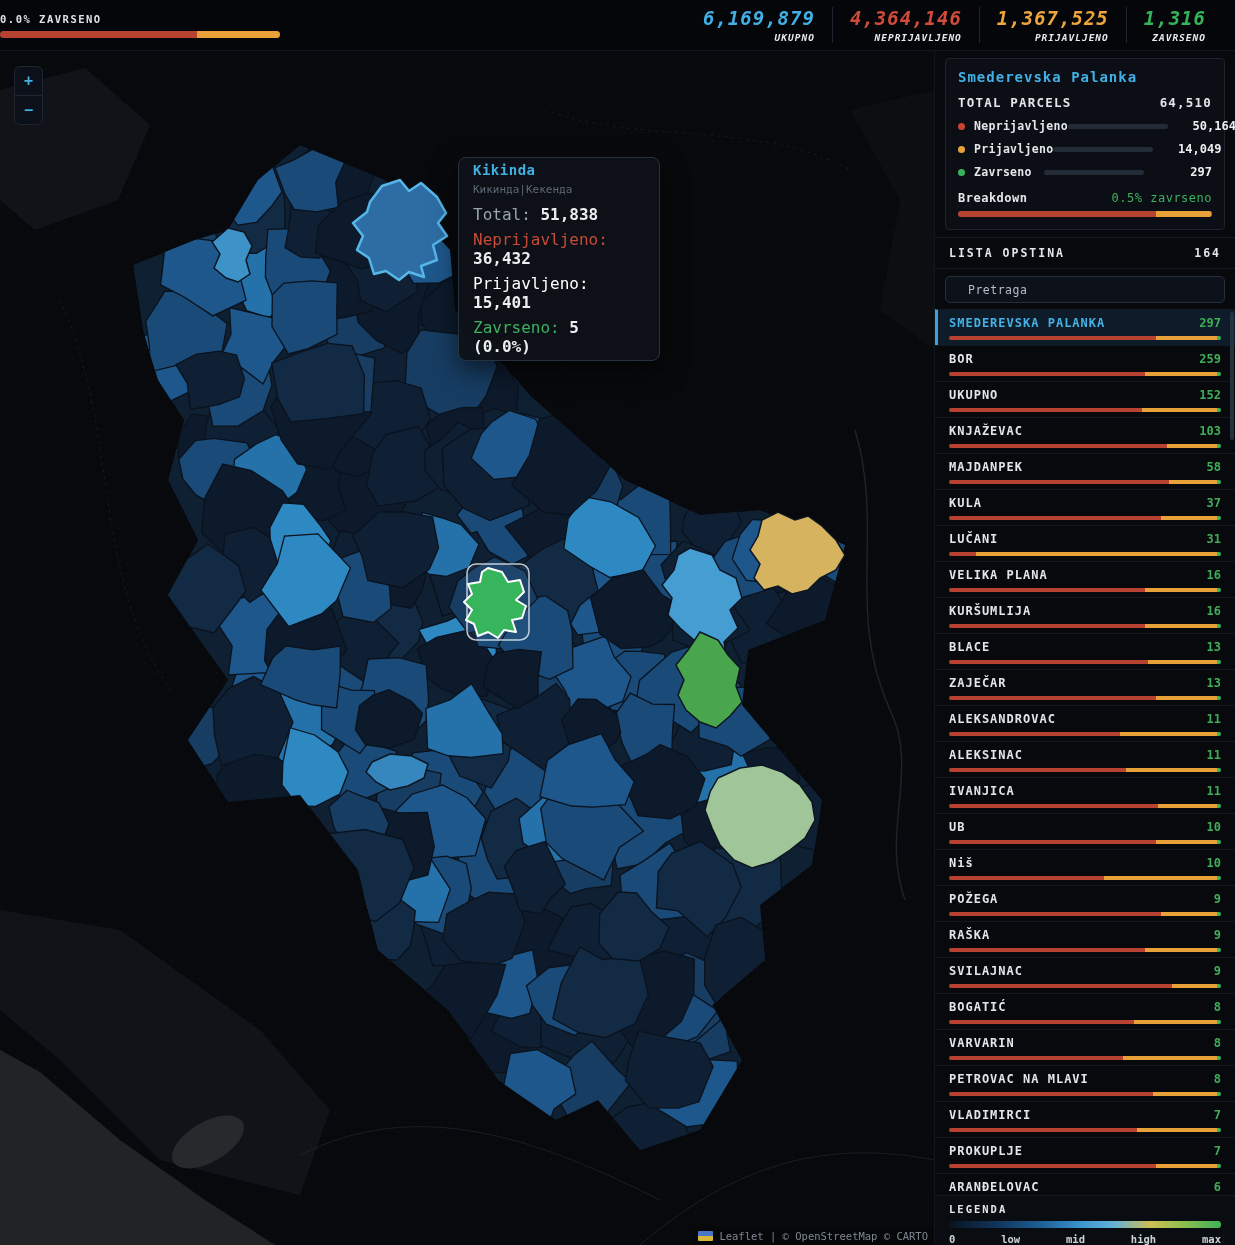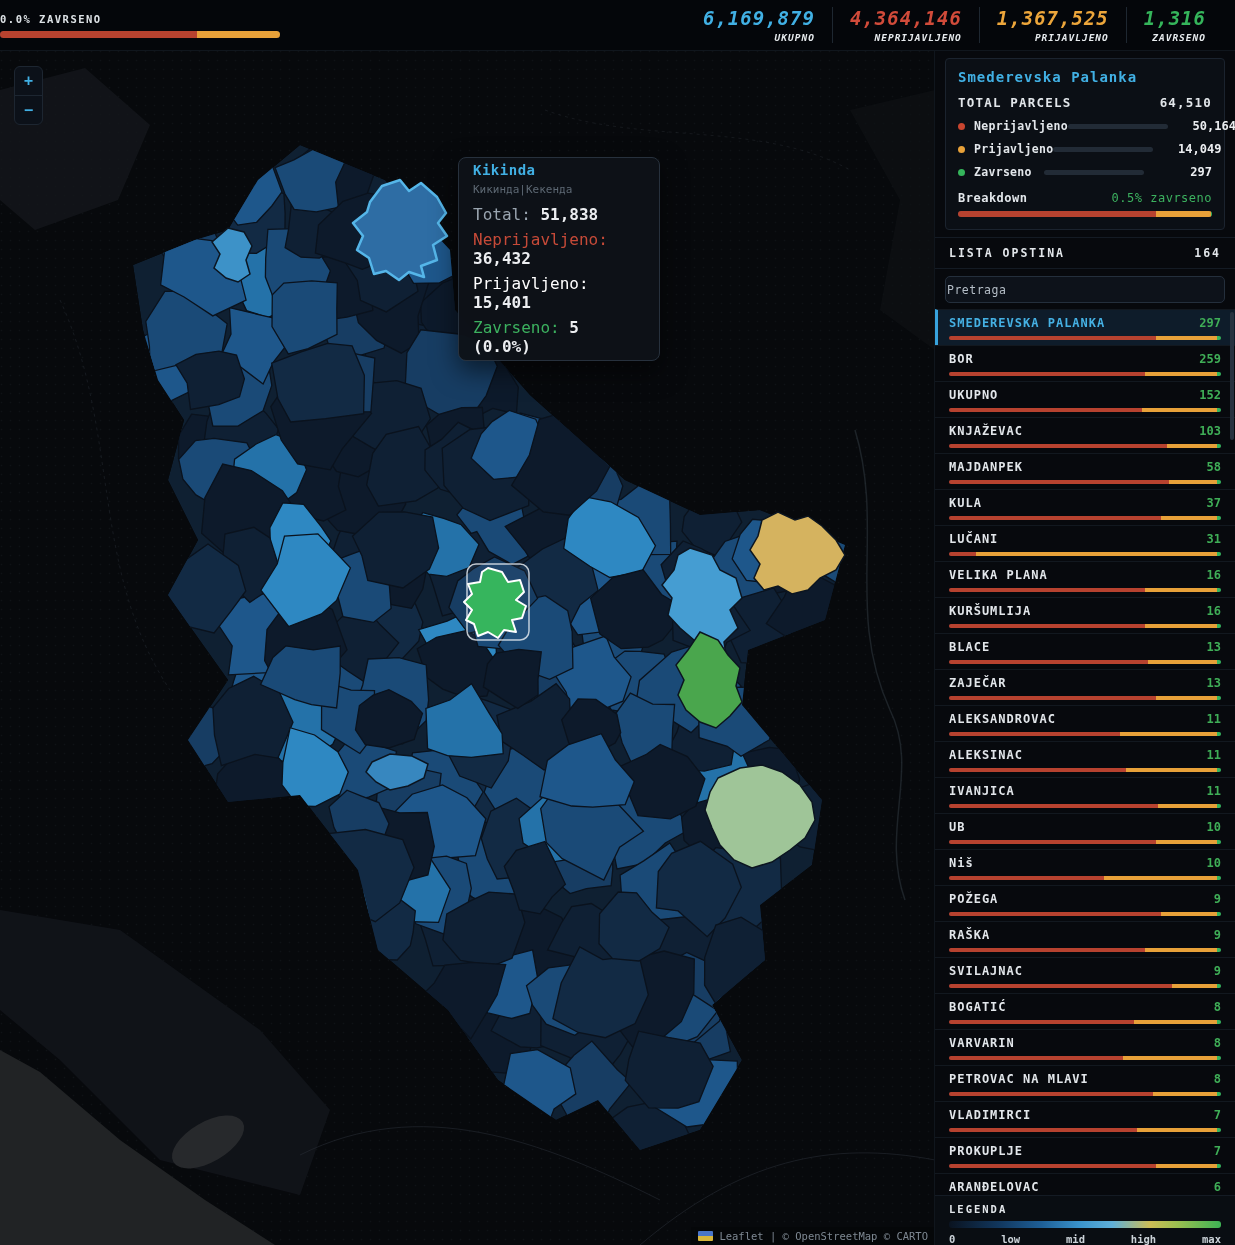--- a/index.html
+++ b/index.html
@@ -56,21 +56,21 @@
   .d-fill{height:100%;border-radius:3px;}
   .d-val{width:58px;text-align:right;color:#eceef1;font-weight:bold;font-size:12px;flex:none;}
   .bd-row{display:flex;justify-content:space-between;margin-top:12px;font-size:12px;}
   .bd-label{color:#e2e6ea;font-weight:bold;letter-spacing:.5px;}
   .bd-status{color:#3cb15f;letter-spacing:.5px;}
   .bd-bar{display:flex;height:6px;border-radius:3px;overflow:hidden;margin-top:6px;background:#222b36;}
   .list-header{display:flex;justify-content:space-between;padding:8px 14px;border-top:1px solid #141b24;
                border-bottom:1px solid #141b24;font-size:11.5px;font-weight:bold;color:#e2e6ea;letter-spacing:2px;}
   .search-wrap{padding:7px 10px 6px;}
   .search-input{width:100%;box-sizing:border-box;background:#0d121a;border:1px solid #242f3c;
-                border-radius:5px;height:27px;padding:0 1px;color:#dfe4e9;font-family:inherit;
+                border-radius:5px;height:27px;padding:0 22px;color:#dfe4e9;font-family:inherit;
                 font-size:11.5px;letter-spacing:.5px;outline:none;}
   .search-input::placeholder{color:#b4bdc6;opacity:1;}
   .list{flex:1;overflow:hidden;position:relative;}
   .row{height:36px;padding:6px 14px 0;box-sizing:border-box;border-top:1px solid #12181f;cursor:pointer;}
   .row:first-child{border-top:none;}
   .row-top{display:flex;justify-content:space-between;align-items:baseline;}
   .row-name{color:#e2e6ea;font-size:12px;font-weight:bold;letter-spacing:1px;}
   .row-val{color:#3fae57;font-size:12px;font-weight:bold;}
   .row-bar{display:flex;height:4px;border-radius:2px;overflow:hidden;margin-top:6px;background:#1a222c;}
   .row.selected{background:#0e1c2a;border-left:3px solid #38a3dd;padding-left:11px;}

